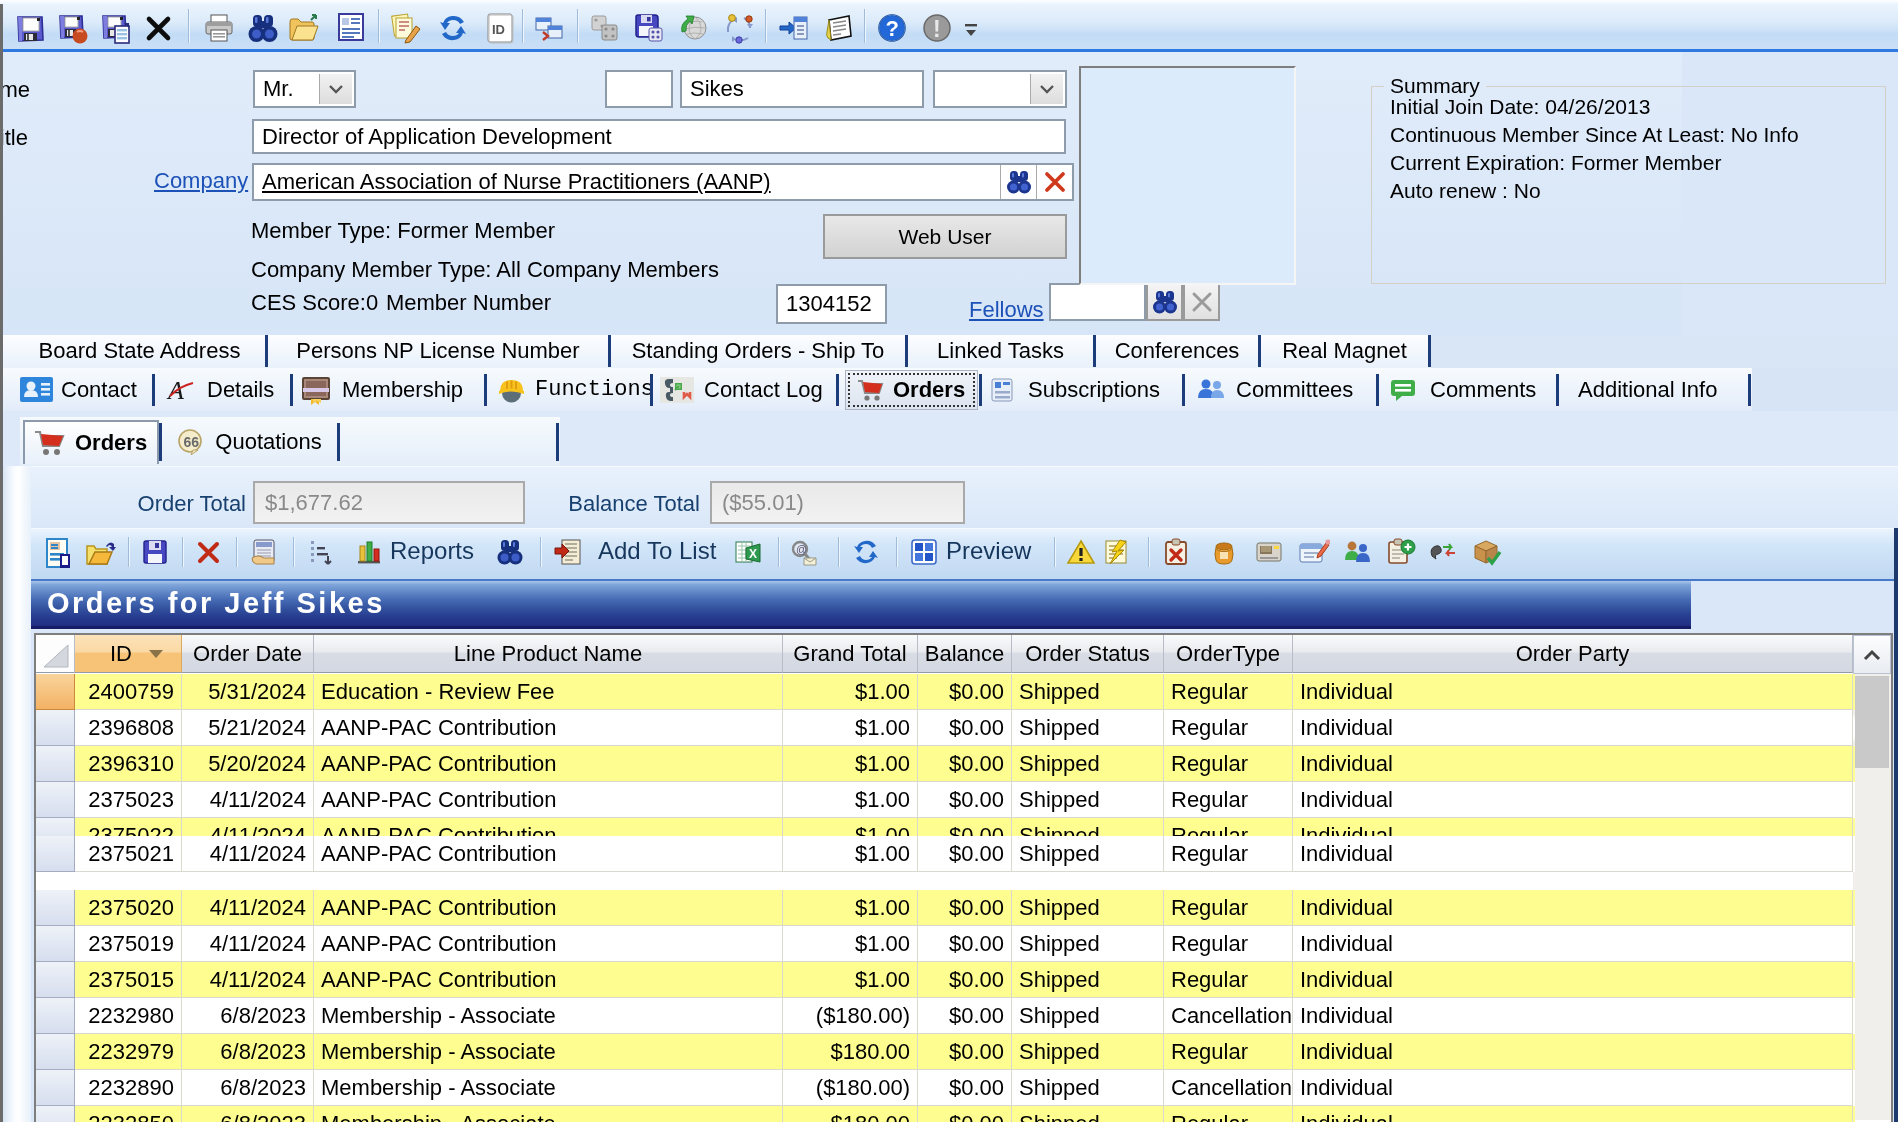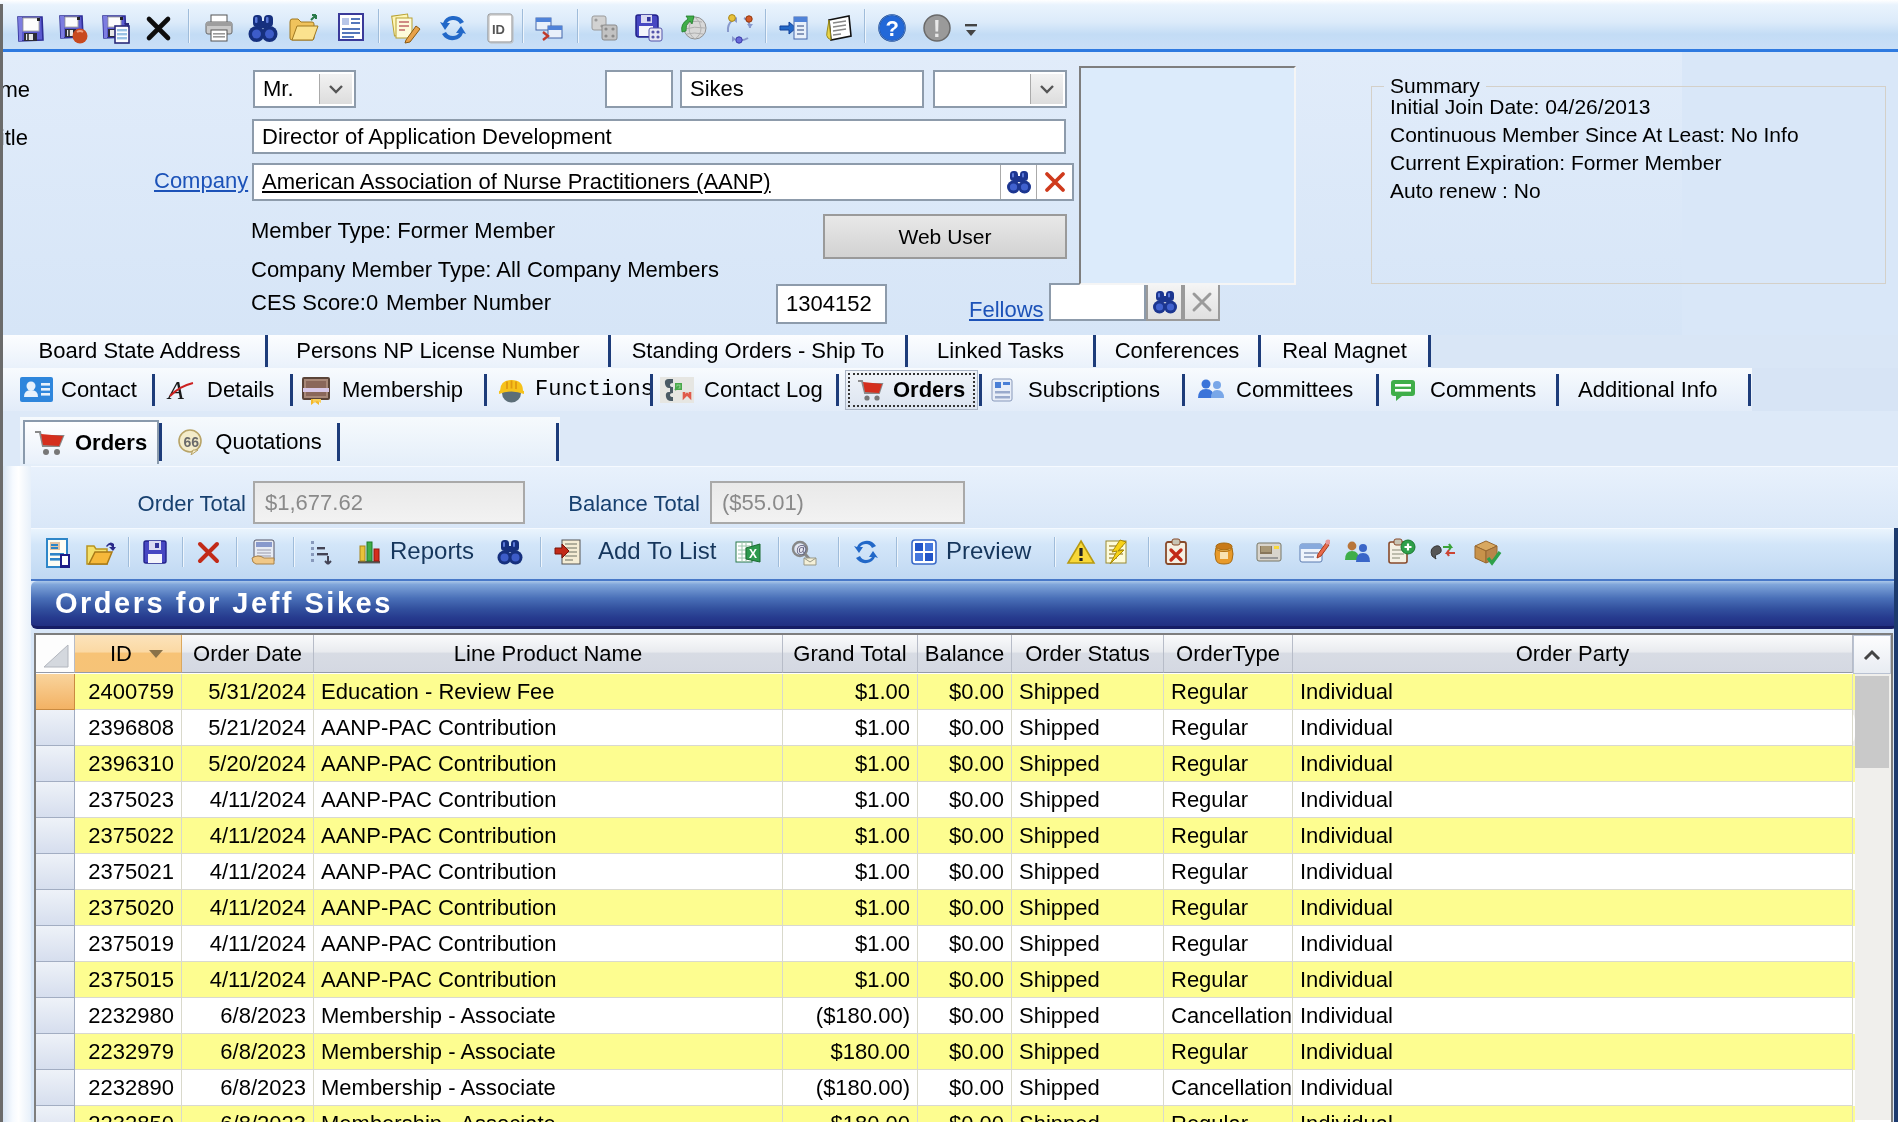--- a/index.html
+++ b/index.html
@@ -41,24 +41,24 @@
 
 
 #toolbar2 { position:absolute; left:31px; top:528px; width:1867px; height:53px;
   background:linear-gradient(#eaf4fd 0%, #d3e6f9 30%, #cbe0f6 60%, #c0d8f2 100%);
   border-top:1px solid #f4f9ff; border-bottom:2px solid #4878c8; }
 .t2lbl { position:absolute; top:8px; font-size:24px; color:#16365c; }
 .tico2 { position:absolute; top:9px; width:28px; height:28px; }
 .tsep2 { position:absolute; top:8px; width:2px; height:30px; background:#9fbcda; border-right:1px solid #eef5fc; }
 
 
-#bluebar { position:absolute; left:31px; top:581px; width:1867px; height:48px;
+#bluebar { position:absolute; left:31px; top:581px; width:1660px; height:48px;
   background:linear-gradient(#aac7e9 0%, #7fa5da 8%, #4a70b8 38%, #32509e 62%, #263a8e 82%, #212f82 100%);
   border-bottom:3px solid #161d66;
-  color:#fff; font-size:29px; letter-spacing:2.5px; font-weight:bold; display:flex; align-items:center; padding-left:24px;border-radius:6px; }
+  color:#fff; font-size:29px; letter-spacing:2.5px; font-weight:bold; display:flex; align-items:center; padding-left:16px; }
 
 
 #grid { position:absolute; left:34px; top:633px; width:1859px; height:489px; background:#fff; border:2px solid #7e7e7e; border-bottom:none; }
 .hcell { position:absolute; top:0; height:38px; background:linear-gradient(#fafbfc 0%, #e9ebef 45%, #d8dce4 50%, #d4d8e2 100%);
   border-right:1px solid #b7bcc8; border-bottom:1px solid #959ba9; font-size:22px; color:#000;
   display:flex; align-items:center; justify-content:center; }
 .row { position:absolute; left:0; width:1819px; height:36px; }
 .cell { position:absolute; top:0; height:36px; font-size:22px; color:#000; display:flex; align-items:center;
   border-right:1px solid #d9d9cc; border-bottom:1px solid #d9d9d1; padding:0 7px; overflow:hidden; white-space:nowrap; }
 .cell.r { justify-content:flex-end; }
@@ -660,21 +660,21 @@
       <div class="sel" style=""></div>
       <div class="cell r" style="left:39px; width:107px;">2375022</div>
       <div class="cell r" style="left:146px; width:132px;">4/11/2024</div>
       <div class="cell" style="left:278px; width:469px;">AANP-PAC Contribution</div>
       <div class="cell r" style="left:747px; width:135px;">$1.00</div>
       <div class="cell r" style="left:882px; width:94px;">$0.00</div>
       <div class="cell" style="left:976px; width:152px;">Shipped</div>
       <div class="cell" style="left:1128px; width:129px;">Regular</div>
       <div class="cell" style="left:1257px; width:560px;">Individual</div>
     </div>
-<div class="row" style="top:219px; background:#ffffff;">
+<div class="row" style="top:201px; background:#ffffff;">
       <div class="sel" style=""></div>
       <div class="cell r" style="left:39px; width:107px;">2375021</div>
       <div class="cell r" style="left:146px; width:132px;">4/11/2024</div>
       <div class="cell" style="left:278px; width:469px;">AANP-PAC Contribution</div>
       <div class="cell r" style="left:747px; width:135px;">$1.00</div>
       <div class="cell r" style="left:882px; width:94px;">$0.00</div>
       <div class="cell" style="left:976px; width:152px;">Shipped</div>
       <div class="cell" style="left:1128px; width:129px;">Regular</div>
       <div class="cell" style="left:1257px; width:560px;">Individual</div>
     </div>

